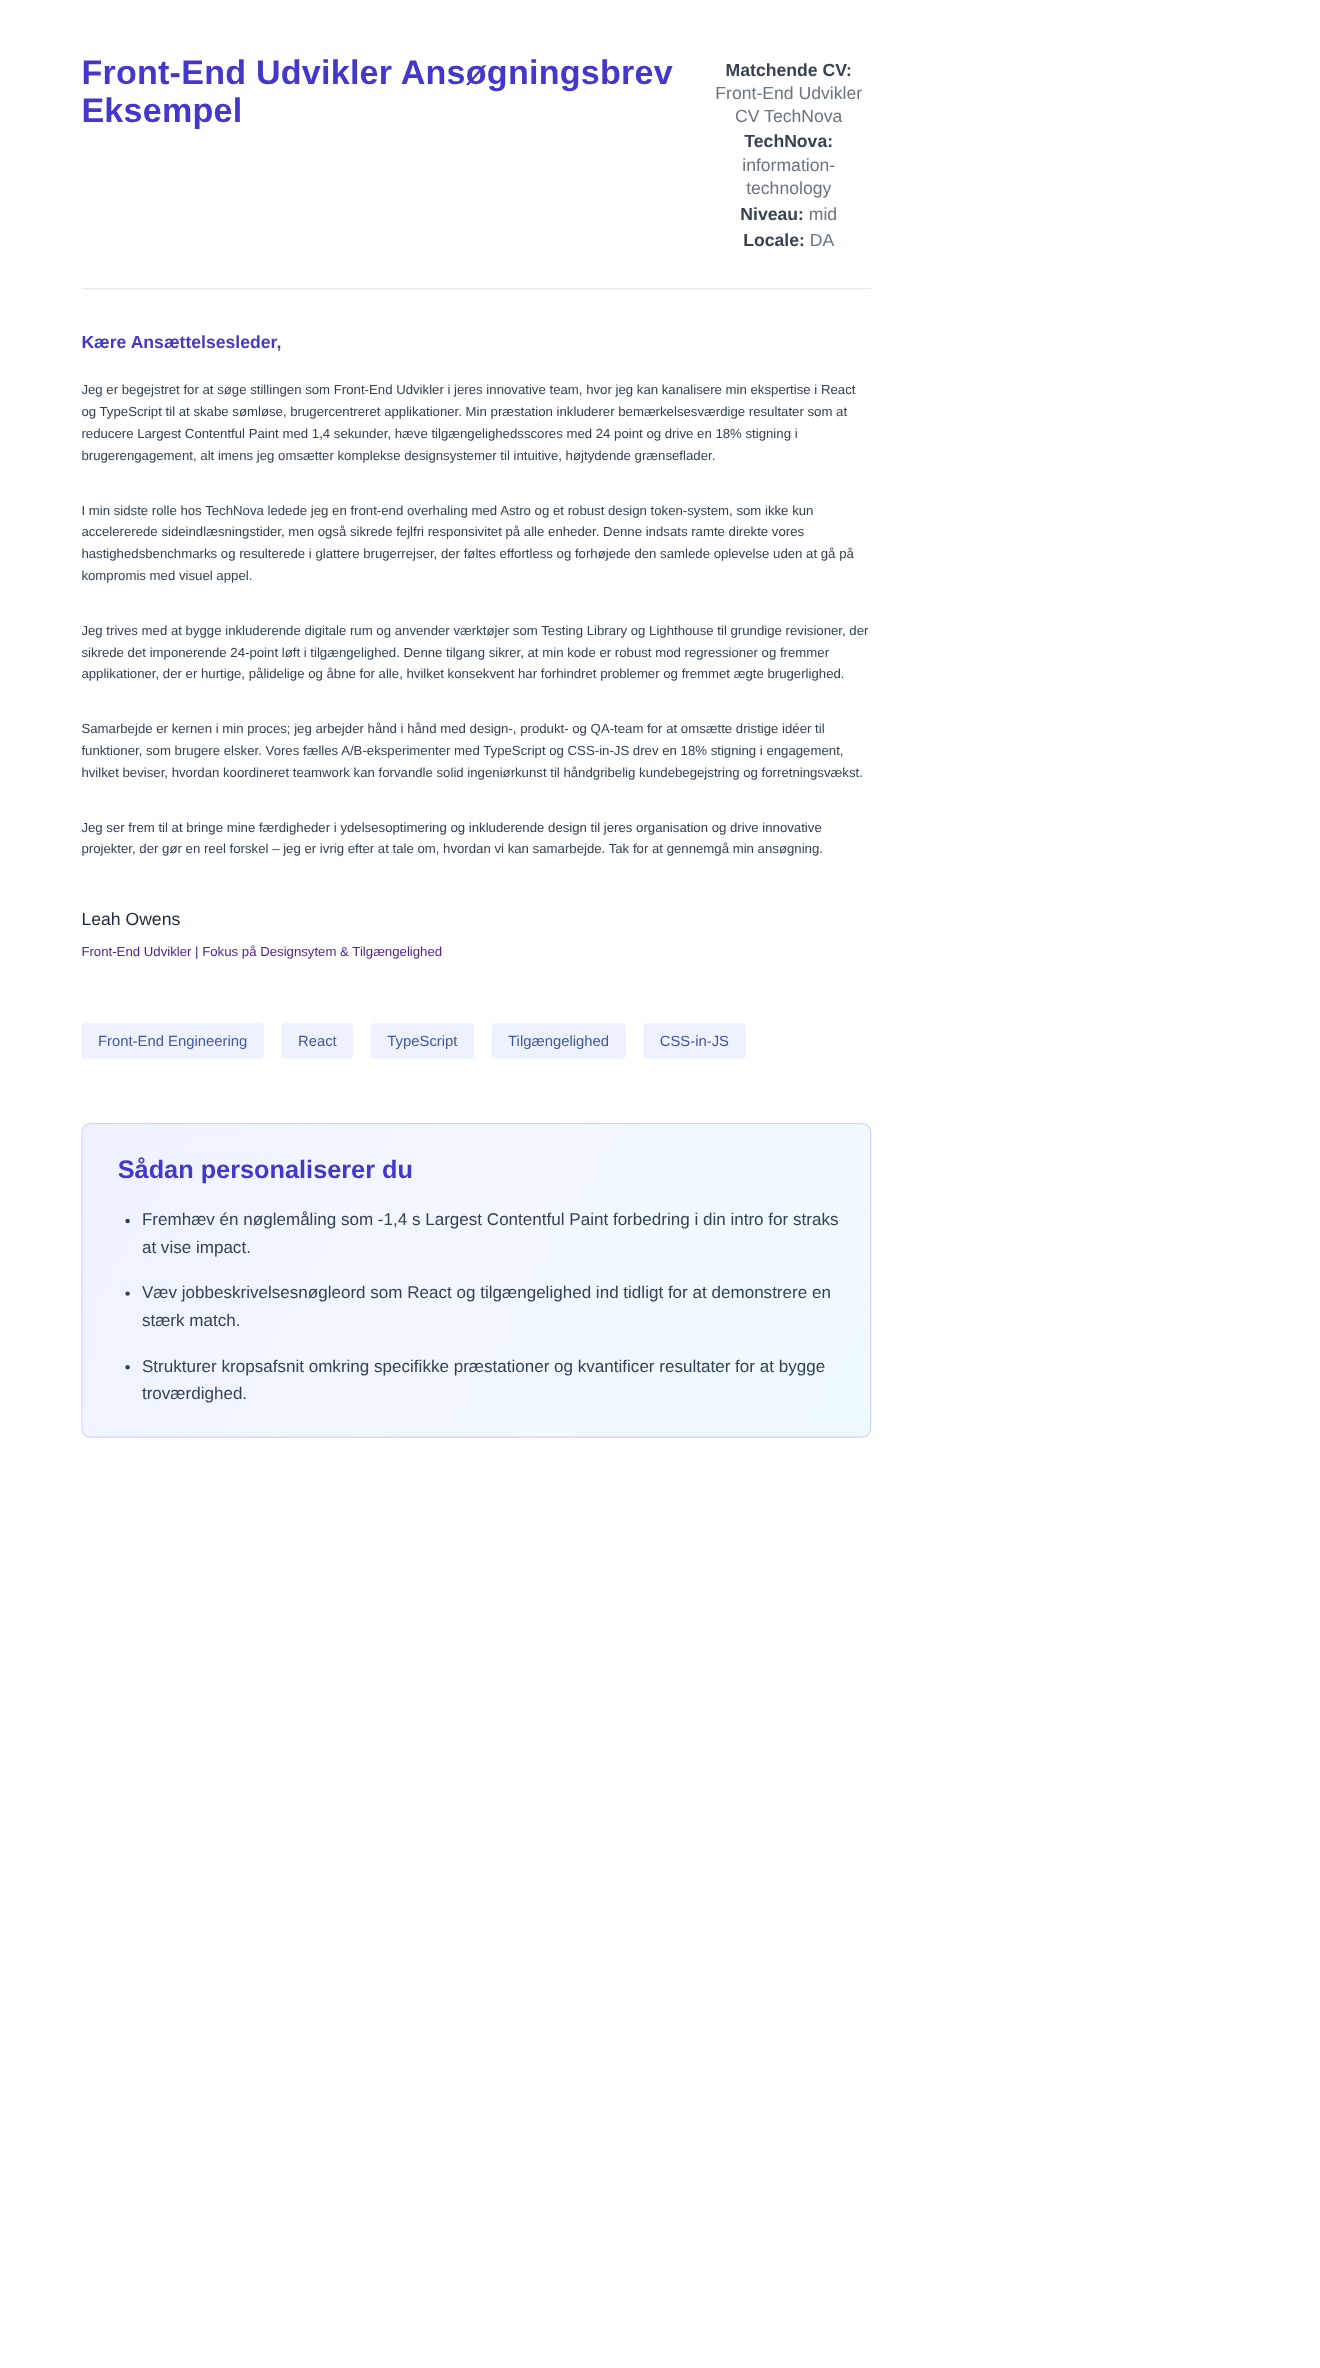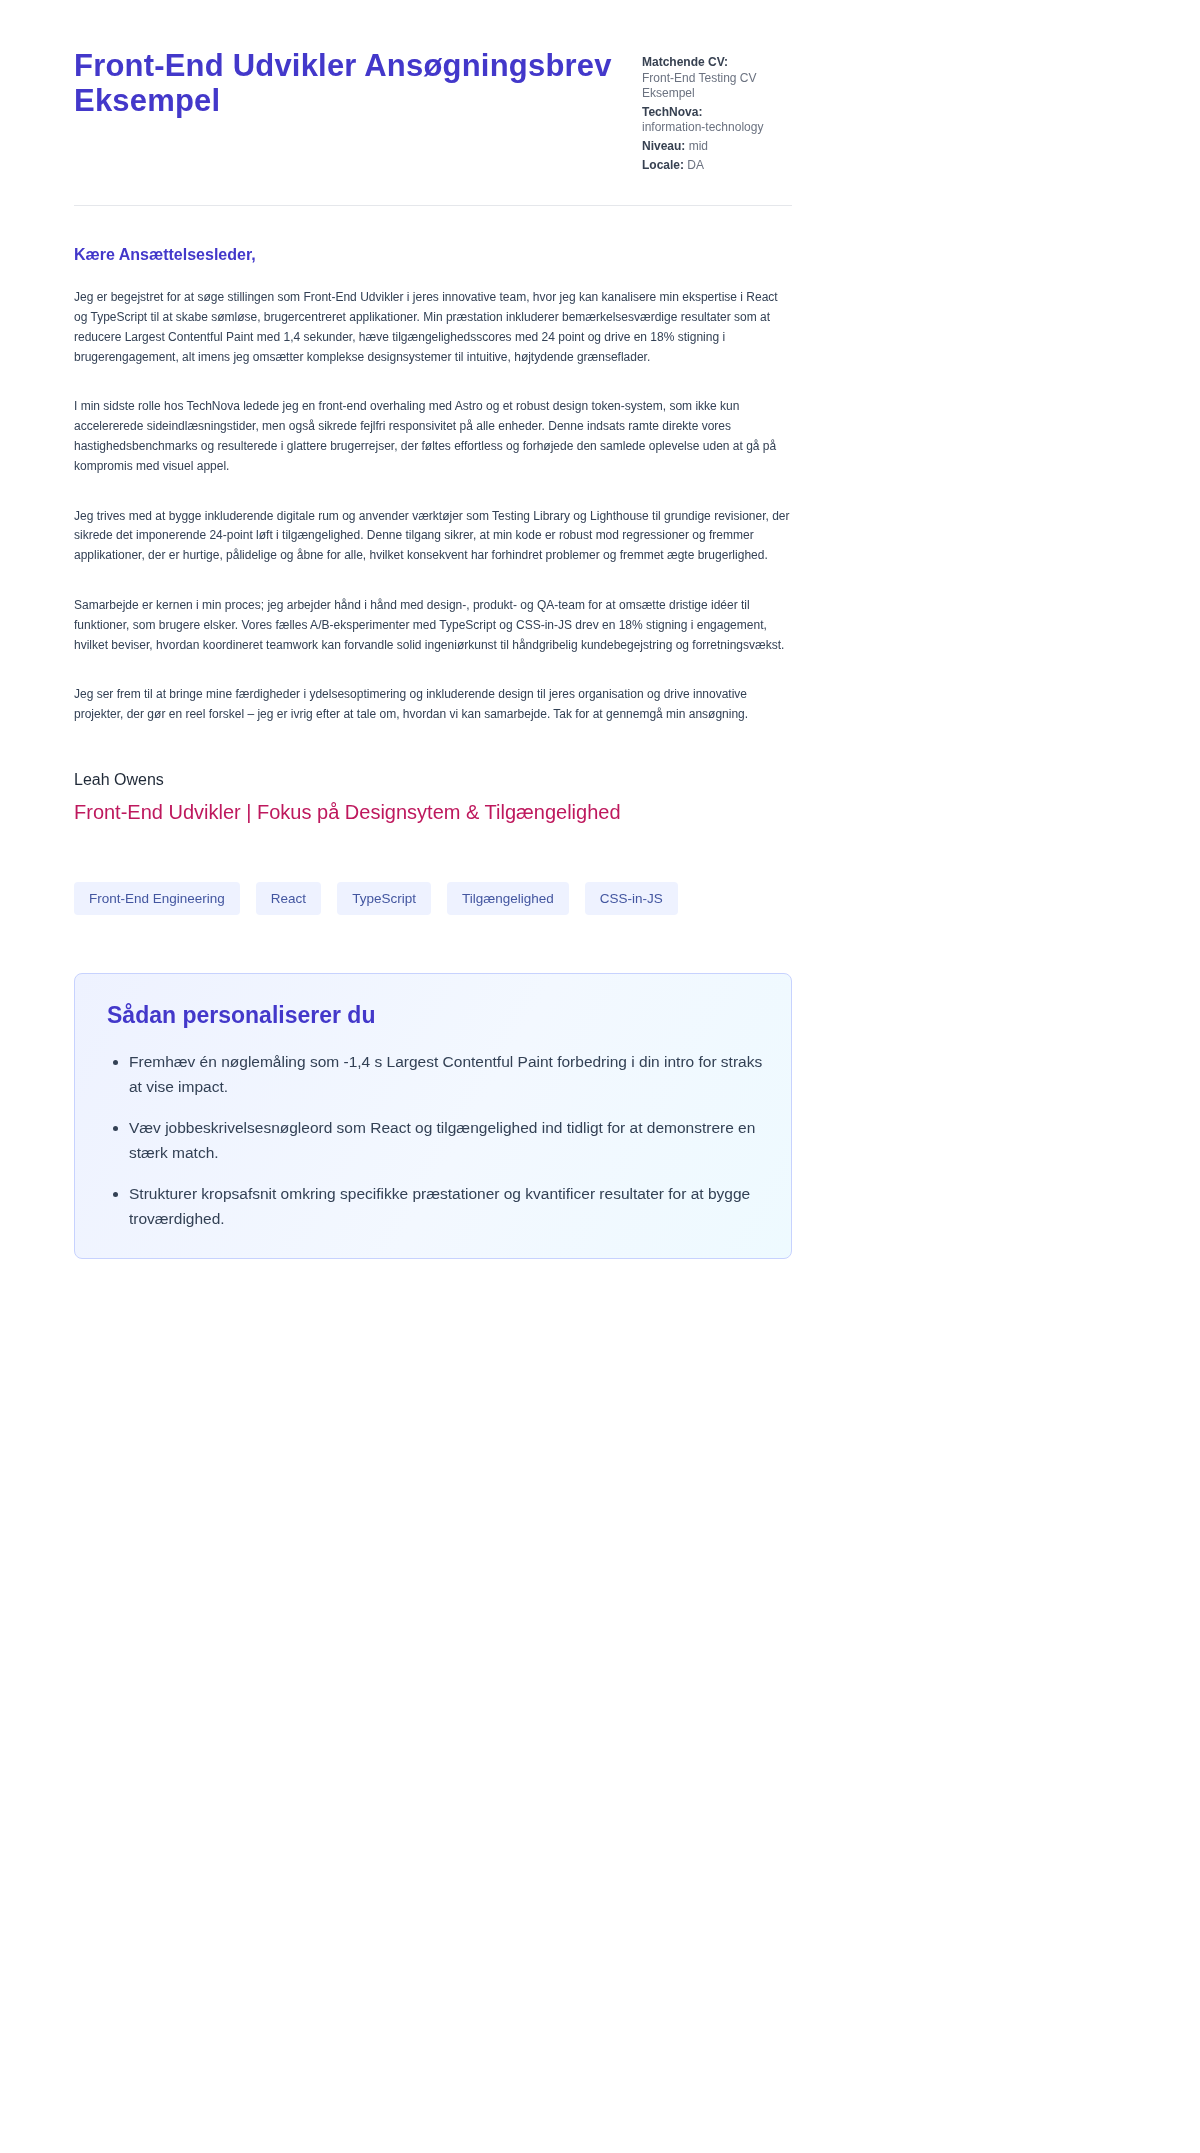--- a/index.html
+++ b/index.html
@@ -28,22 +28,22 @@
     margin-bottom:14px;
   }
   .page-subtitle {
     color:#334155;
     font-size:19px;
     font-weight:700;
     line-height:1.38;
   }
   .meta {
     width:150px;
-    text-align:left;
-    font-size:12px;
+    text-align:center;
+    font-size:16px;
     line-height:1.3;
     padding-top:4px;
     flex-shrink:0;
   }
   .meta-label { font-weight:700; color:#374151; margin-top:3px; }
   .meta-value { color:#6b7280; }
   .meta-inline { margin-top:3px; color:#6b7280; }
   .meta-inline .lbl { font-weight:700; color:#374151; }
 
   .divider {
@@ -67,22 +67,22 @@
     margin-bottom:30px;
   }
   .sig-name {
     margin-top:46px;
     font-size:16px;
     font-weight:400;
     color:#1f2937;
   }
   .sig-role {
     margin-top:12px;
-    font-size:20px;
-    color:#be185d;
+    font-size:12px;
+    color:#4c1d95;
   }
 
   
   .tags {
     margin-top:58px;
     display:flex;
     flex-wrap:wrap;
     gap:16px;
   }
   .tag {
@@ -128,21 +128,21 @@
 <body>
 
 <div class="page">
 
   <header class="header">
     <div class="header-left">
       <h1 class="page-title">Front-End Udvikler Ansøgningsbrev Eksempel</h1>
     </div>
     <aside class="meta">
       <div class="meta-label">Matchende CV:</div>
-      <div class="meta-value">Front-End Testing CV Eksempel</div>
+      <div class="meta-value">Front-End Udvikler CV TechNova</div>
       <div class="meta-label">TechNova:</div>
       <div class="meta-value">information-technology</div>
       <div class="meta-inline">
         <span class="lbl">Niveau:</span>
         <span>mid</span>
       </div>
       <div class="meta-inline">
         <span class="lbl">Locale:</span>
         <span>DA</span>
       </div>

